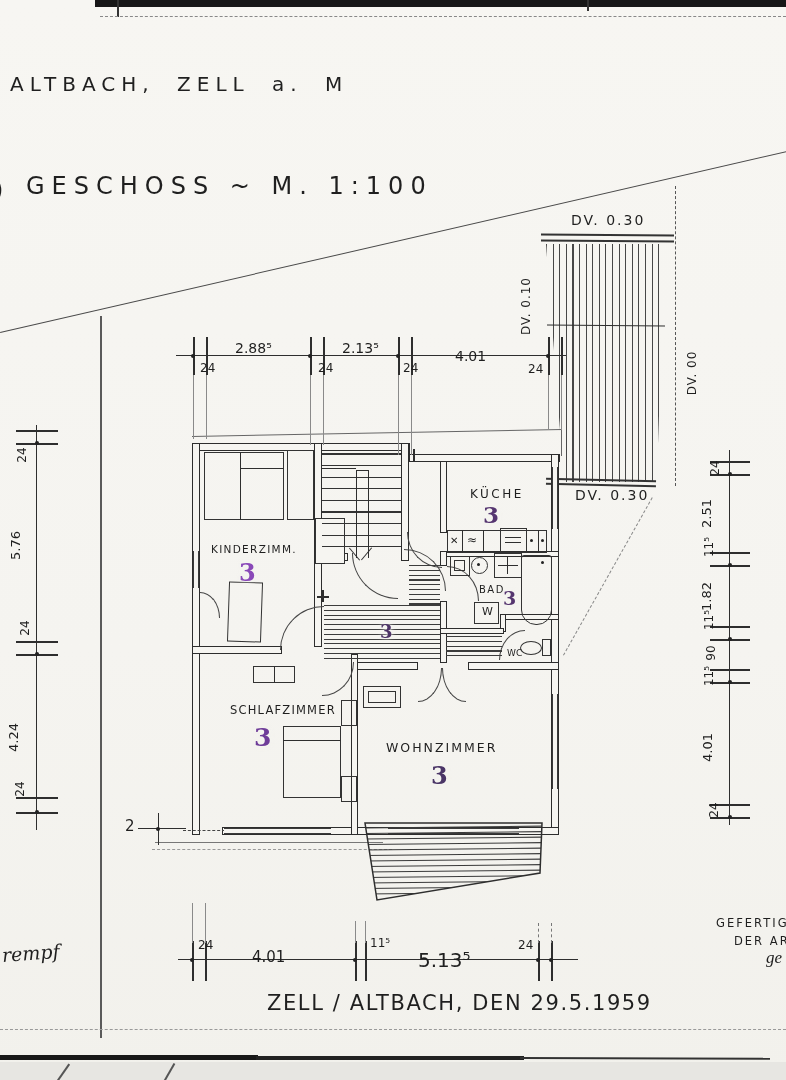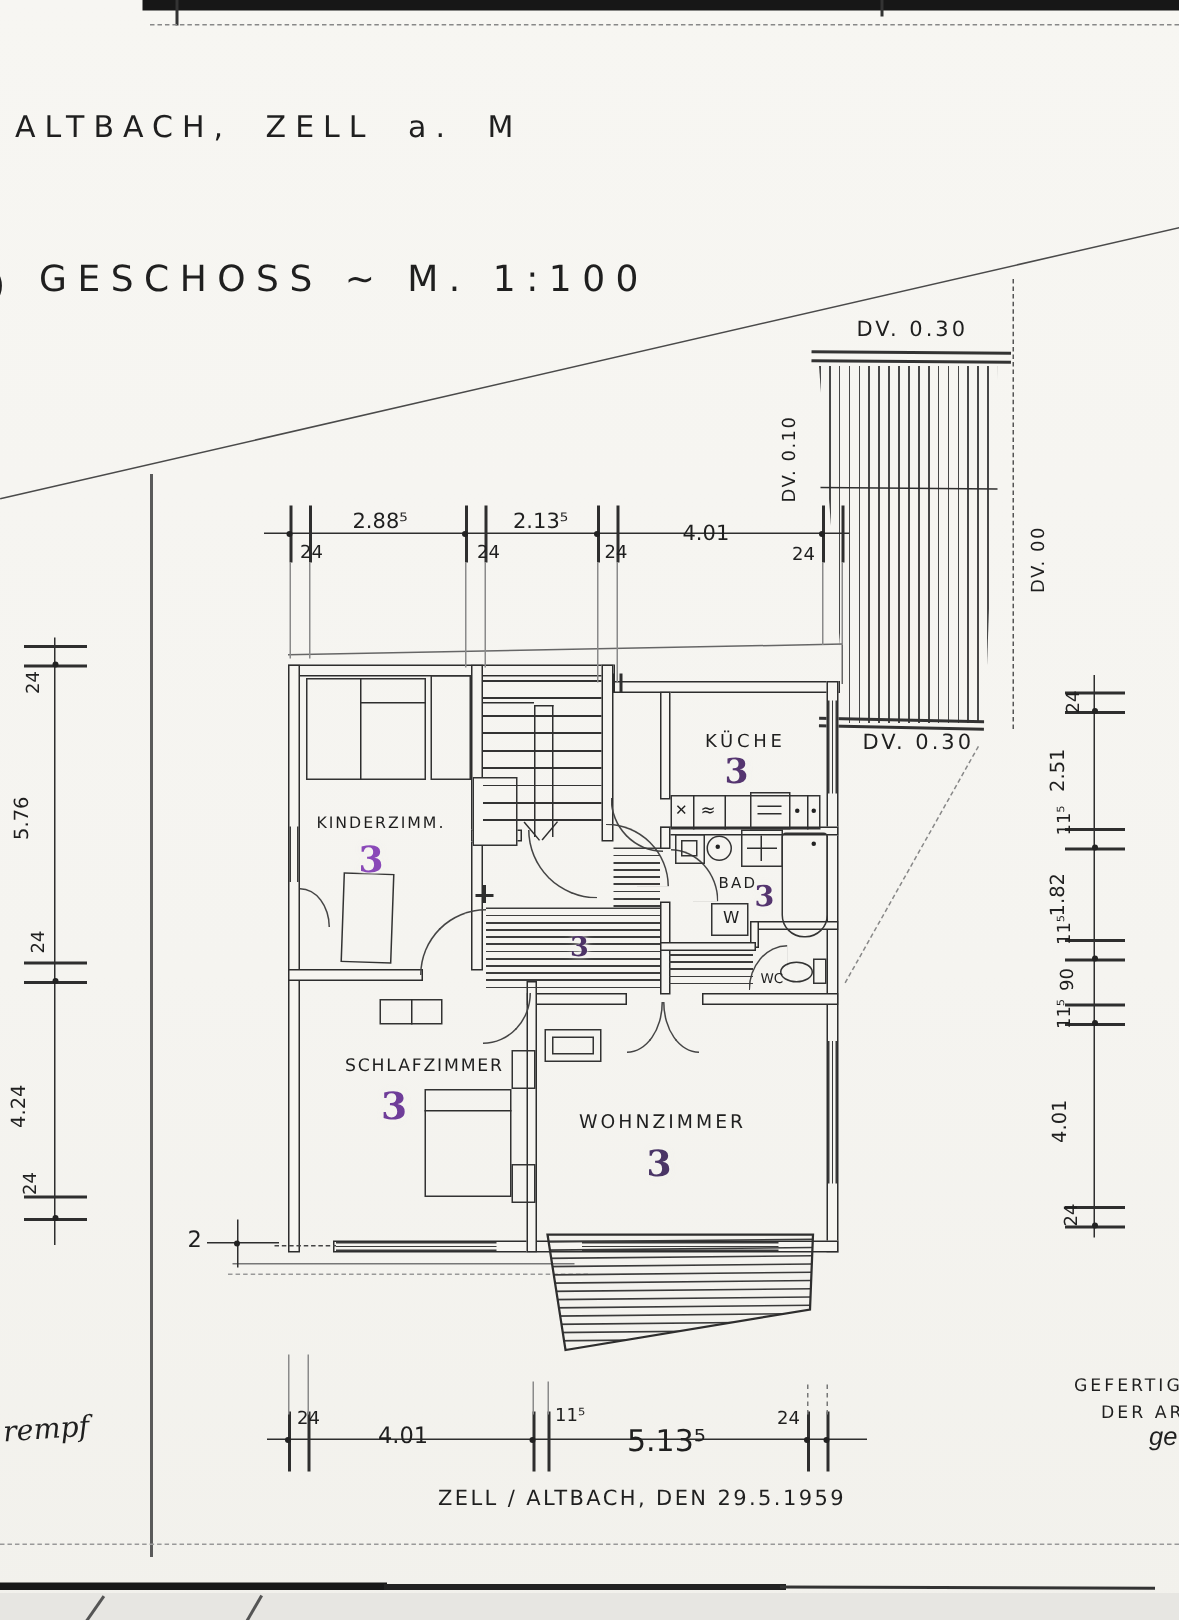--- a/index.html
+++ b/index.html
@@ -327,20 +327,20 @@
   </div>
 
   <div>
     <div class="txt" style="left:125px;top:817px;font-size:15px;">2</div>
     <div class="ln" style="left:138px;top:828px;width:48px;height:1.4px;"></div>
     <div class="ln" style="left:158px;top:813px;width:1.4px;height:32px;"></div>
     <div class="dot" style="left:156px;top:827px;"></div>
   </div>
 
   <div>
-    <div class="txt hand" style="left:292px;top:991px;font-size:14px;letter-spacing:1.6px;text-align:right;">ZELL / ALTBACH, DEN 29.5.1959</div>
+    <div class="txt hand" style="left:267px;top:991px;font-size:21px;letter-spacing:1.6px;text-align:right;">ZELL / ALTBACH, DEN 29.5.1959</div>
     <div class="txt hand" style="left:716px;top:916px;font-size:11.5px;letter-spacing:2px;">GEFERTIG</div>
     <div class="txt hand" style="left:718px;top:934px;font-size:11.5px;letter-spacing:2px;margin-left:16px;">DER AR</div>
-    <div class="txt" style="left:766px;top:948px;font-size:17px;font-style:italic;font-family:Liberation Sans, sans-serif;">ge</div>
+    <div class="txt" style="left:766px;top:948px;font-size:17px;font-style:italic;font-family:Liberation Serif, serif;">ge</div>
     <div class="txt" style="left:2px;top:942px;font-size:19px;font-style:italic;font-family:'DejaVu Serif',serif;transform:rotate(-4deg);">rempf</div>
   </div>
 
 </div>
 
 </body></html>

